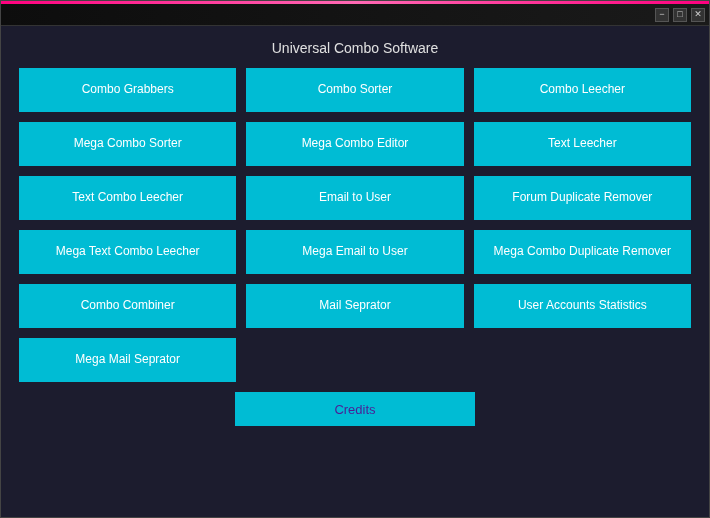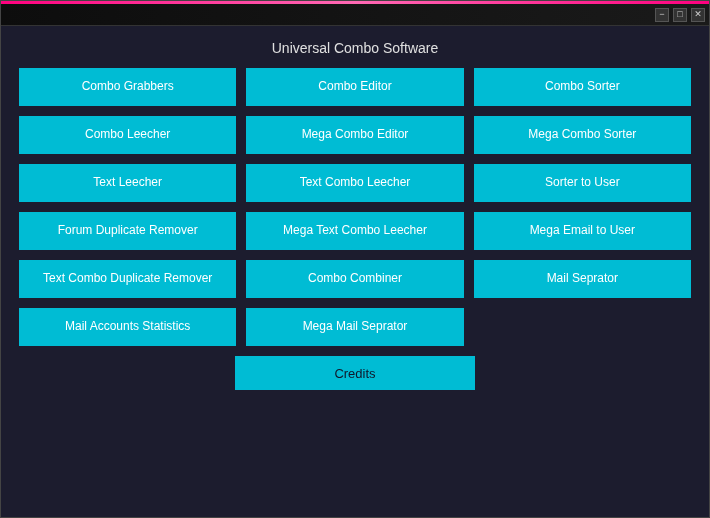--- a/index.html
+++ b/index.html
@@ -79,34 +79,34 @@
       gap: 10px;
       width: 100%;
       margin-bottom: 10px;
     }
 
     .grid-btn {
       background: #00bcd4;
       color: #fff;
       border: none;
       padding: 0;
-      height: 38px;
+      height: 44px;
       font-size: 12px;
       font-weight: 500;
       text-align: center;
       cursor: pointer;
       display: flex;
       align-items: center;
       justify-content: center;
       line-height: 1.3;
     }
 
     .credits-btn {
       background: #00bcd4;
-      color: #0f172a;
+      color: #4c1d95;
       border: none;
       width: 240px;
       height: 34px;
       font-size: 13px;
       font-weight: 500;
       cursor: pointer;
       display: flex;
       align-items: center;
       justify-content: center;
     }
@@ -130,39 +130,38 @@
         <div class="tb-btn close">✕</div>
       </div>
     </div>
 
     <div class="app-title">Universal Combo Software</div>
 
     <div class="content">
       <div class="grid">
 
         <button class="grid-btn">Combo Grabbers</button>
-        <button class="grid-btn">Combo Editor</button>
         <button class="grid-btn">Combo Sorter</button>
 
         <button class="grid-btn">Combo Leecher</button>
+        <button class="grid-btn">Mega Combo Sorter</button>
         <button class="grid-btn">Mega Combo Editor</button>
-        <button class="grid-btn">Mega Combo Sorter</button>
 
         <button class="grid-btn">Text Leecher</button>
         <button class="grid-btn">Text Combo Leecher</button>
-        <button class="grid-btn">Sorter to User</button>
+        <button class="grid-btn">Email to User</button>
 
         <button class="grid-btn">Forum Duplicate Remover</button>
         <button class="grid-btn">Mega Text Combo Leecher</button>
         <button class="grid-btn">Mega Email to User</button>
 
-        <button class="grid-btn">Text Combo Duplicate Remover</button>
+        <button class="grid-btn">Mega Combo Duplicate Remover</button>
         <button class="grid-btn">Combo Combiner</button>
         <button class="grid-btn">Mail Seprator</button>
 
-        <button class="grid-btn">Mail Accounts Statistics</button>
+        <button class="grid-btn">User Accounts Statistics</button>
         <button class="grid-btn">Mega Mail Seprator</button>
       </div>
 
       <button class="credits-btn">Credits</button>
     </div>
   </div>
 </div>
 
 </body></html>

